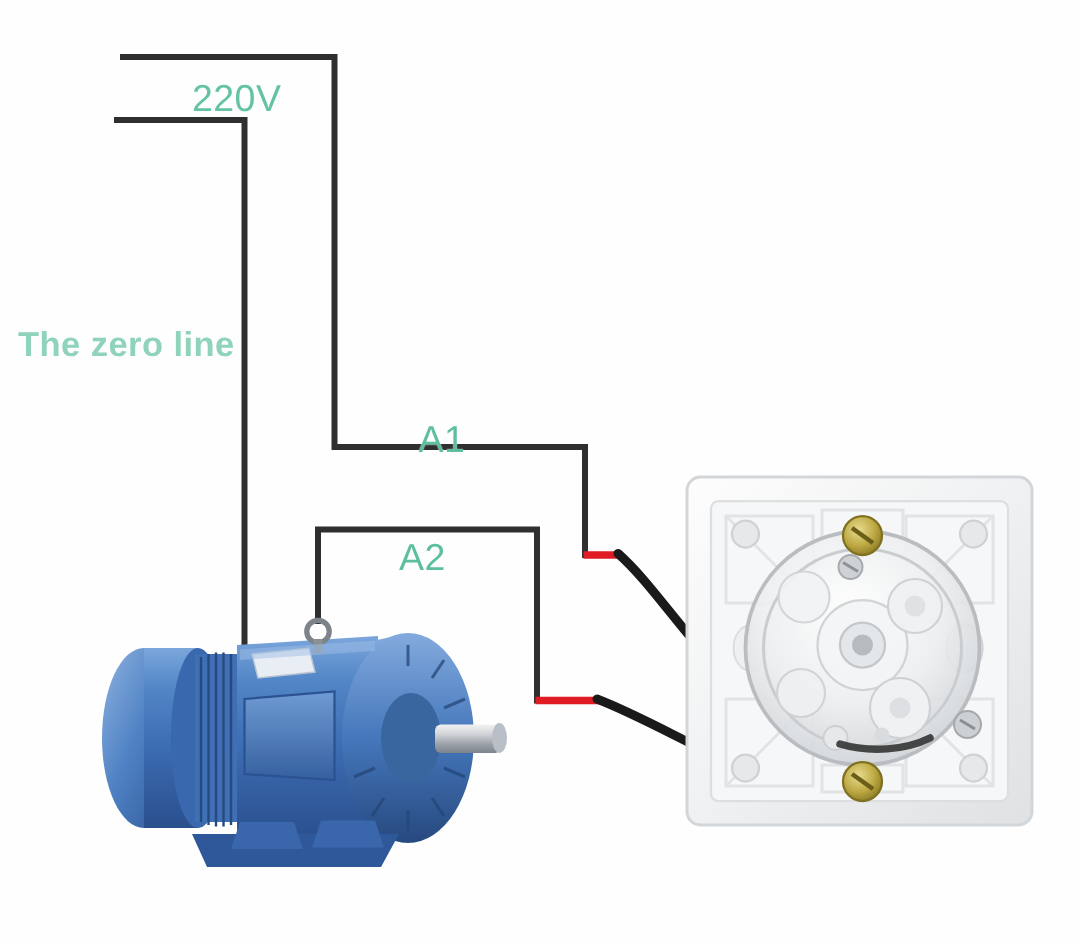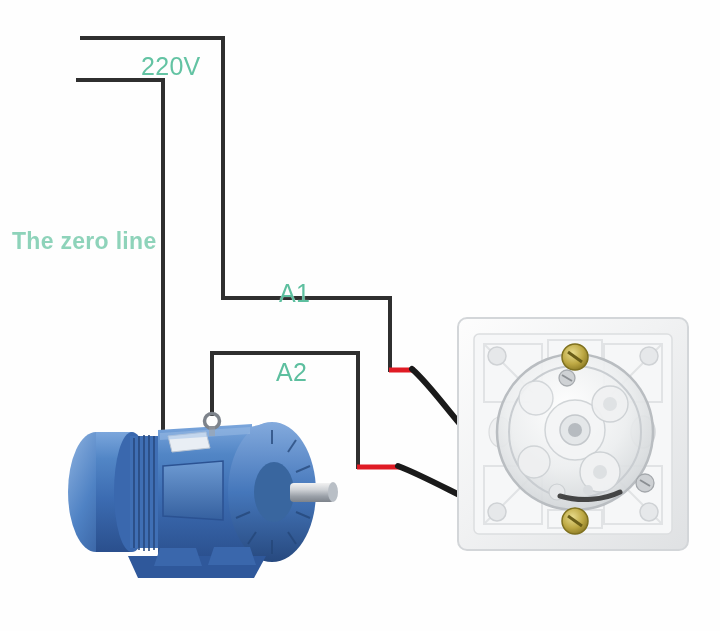--- a/index.html
+++ b/index.html
@@ -31,44 +31,43 @@
     white-space: nowrap;
     text-shadow: 0 0 1px rgba(255,255,255,0.9);
     letter-spacing: 0.3px;
   }
   #label-220v {
     left: 128px;
     top: 52px;
     font-size: 25px;
     font-weight: normal;
     color: #63c3a3;
-    margin-left: 13px;
   }
   #label-line-of-fire {
     left: 238px;
     top: 155px;
     font-size: 23px;
     color: #97d7c0;
   }
   #label-zero-line {
     left: 12px;
-    top: 228px;
+    top: 216px;
     font-size: 23px;
     color: #8ed3ba;
   }
   #label-a1 {
     left: 279px;
     top: 279px;
     font-size: 25px;
     font-weight: normal;
     color: #5dbf9f;
     text-align: center;
   }
   #label-a2 {
-    left: 276px;
+    left: 266px;
     top: 358px;
     font-size: 25px;
     font-weight: normal;
     color: #5dbf9f;
   }
 </style>
 </head>
 <body>
 
 <div id="stage">

